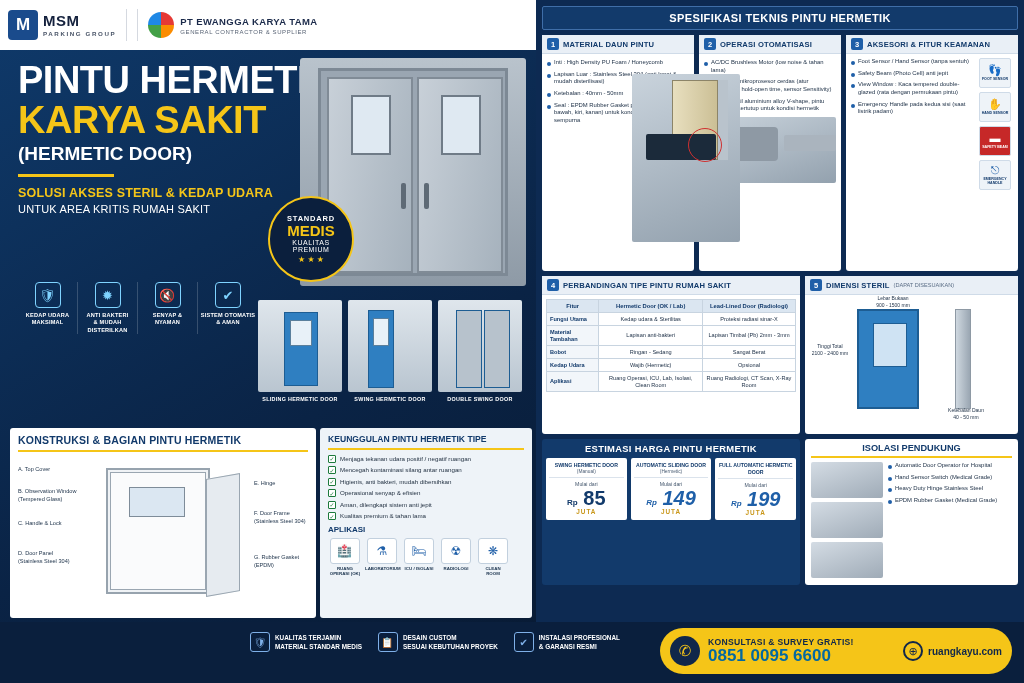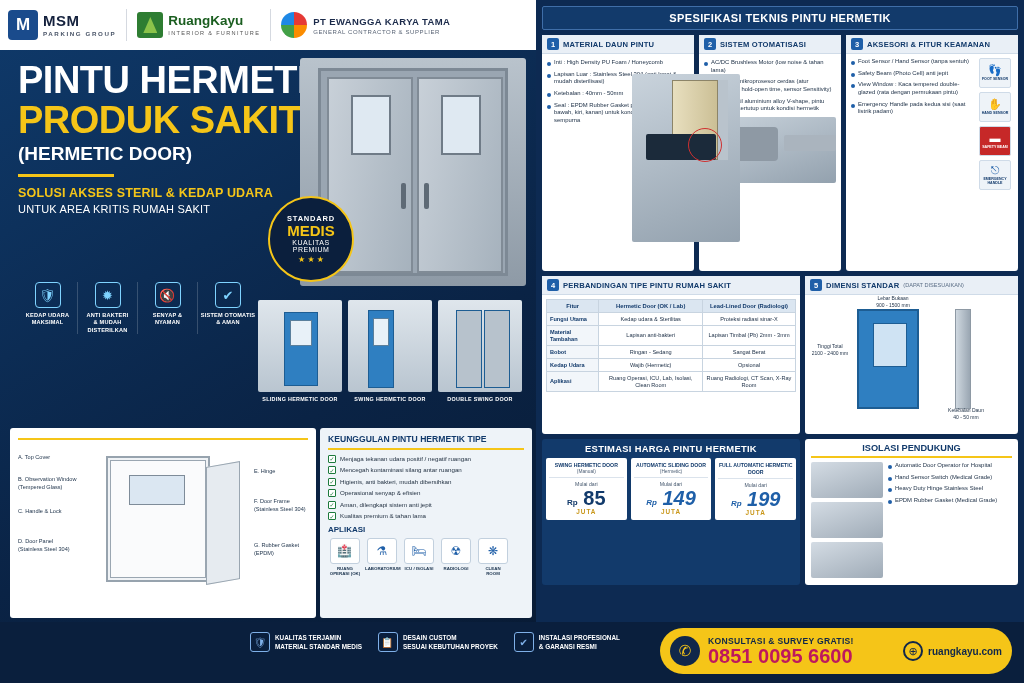--- a/index.html
+++ b/index.html
@@ -196,21 +196,21 @@
   .foot-items { position:absolute; left:250px; top:632px; display:flex; gap:16px;}
   .fi { display:flex; gap:5px; align-items:center;}
   .fi .ic { width:20px; height:20px; border:1.4px solid #7fb0e8; border-radius:3px; color:#7fb0e8;
             font-size:10px; display:flex; align-items:center; justify-content:center;}
   .fi .tx { font-size:6.4px; color:#ffffff; font-weight:bold; line-height:1.45;}
   .cta { position:absolute; left:660px; top:628px; width:352px; height:46px; background:#f5c518; border-radius:23px;
          display:flex; align-items:center; padding:0 10px; gap:8px;}
   .cta .ph { width:30px; height:30px; border-radius:50%; background:#10274a; color:#f5c518; font-size:15px;
              display:flex; align-items:center; justify-content:center;}
   .cta .t1 { font-size:8.6px; font-weight:bold; color:#10274a; letter-spacing:.3px;}
-  .cta .t2 { font-size:20px; font-weight:bold; color:#be185d; line-height:1.05;}
+  .cta .t2 { font-size:17px; font-weight:bold; color:#0369a1; line-height:1.05;}
   .cta .web { margin-left:auto; display:flex; align-items:center; gap:5px;}
   .cta .globe { width:20px; height:20px; border-radius:50%; border:2px solid #10274a; color:#10274a;
                 font-size:11px; display:flex; align-items:center; justify-content:center;}
   .cta .wtx { font-size:10px; font-weight:bold; color:#10274a;}
 </style>
 </head>
 <body>
 
 <div class="page">
 
@@ -218,40 +218,33 @@
 
     <div class="logobar">
       <div class="logo-msm">
         <div class="msm-mark">M</div>
         <div class="msm-txt">
           <div class="l1">MSM</div>
           <div class="l2">PARKING GROUP</div>
         </div>
       </div>
       <div class="divider-v"></div>
-      <div class="logo-rk">
-        <div class="rk-mark"></div>
-        <div class="rk-txt">
-          <div class="l1">RuangKayu</div>
-          <div class="l2">INTERIOR &amp; FURNITURE</div>
-        </div>
-      </div>
       <div class="divider-v"></div>
       <div class="logo-pt">
         <div class="pt-mark"></div>
         <div class="pt-txt">
           <div class="l1">PT EWANGGA KARYA TAMA</div>
           <div class="l2">GENERAL CONTRACTOR &amp; SUPPLIER</div>
         </div>
       </div>
     </div>
 
     <div class="headline">
       <div class="h1">PINTU HERMETIK</div>
-      <div class="h2">PRODUK SAKIT</div>
+      <div class="h2">KARYA SAKIT</div>
       <div class="h3">(HERMETIC DOOR)</div>
       <div class="hr-y"></div>
       <div class="sub1">SOLUSI AKSES STERIL &amp; KEDAP UDARA</div>
       <div class="sub2">UNTUK AREA KRITIS RUMAH SAKIT</div>
     </div>
 
     <div class="doorphoto">
       <div class="dp-frame">
         <div class="dp-leaf l">
             <div class="dp-win"></div>
@@ -313,20 +306,21 @@
       <div class="thumb">
         <div class="img">
             <div class="t-door c" style="left:18px;"></div>
             <div class="t-door c" style="left:46px;"></div>
           </div>
         <div class="cap">DOUBLE SWING DOOR</div>
       </div>
     </div>
 
     <div class="panel-konstruksi">
+      <div class="panel-title">KONSTRUKSI &amp; BAGIAN PINTU HERMETIK</div>
       <div class="panel-title-underline"></div>
       <div class="konst-body">
         <div class="kd-frame"></div>
         <div class="kd-leaf">
             <div class="kd-win"></div>
           </div>
         <div class="kd-open"></div>
         <div class="lbl" style="left:0px; top:8px; white-space:pre-line">A. Top Cover</div>
         <div class="lbl" style="left:0px; top:30px; white-space:pre-line">B. Observation Window
 (Tempered Glass)</div>
@@ -431,21 +425,21 @@
           <div class="bul">
               <div class="b"></div>
               <div class="x">Seal : EPDM Rubber Gasket pada 4 sisi (atas, bawah, kiri, kanan) untuk kondisi kedap udara sempurna</div>
             </div>
         </div>
       </div>
 
       <div class="sec col-b">
         <div class="sec-hd">
             <div class="num">2</div>
-          <div class="t">SISTEM OTOMATISASI</div>
+          <div class="t">OPERASI OTOMATISASI</div>
           </div>
         <div class="col-body">
           <div class="bul">
               <div class="b"></div>
               <div class="x">AC/DC Brushless Motor (low noise &amp; tahan lama)</div>
             </div>
           <div class="bul">
               <div class="b"></div>
               <div class="x">Controller mikroprosesor cerdas (atur kecepatan, hold-open time, sensor Sensitivity)</div>
             </div>
@@ -555,21 +549,21 @@
                 <td>Ruang Radiologi, CT Scan, X-Ray Room</td>
               </tr>
             </tbody>
           </table>
         </div>
       </div>
 
       <div class="sec col-dim">
         <div class="sec-hd">
             <div class="num">5</div>
-          <div class="t">DIMENSI STANDAR</div>
+          <div class="t">DIMENSI STERIL</div>
           <div style="font-size:5.6px;color:#5b6e86;">(DAPAT DISESUAIKAN)</div>
           </div>
         <div class="dim-body">
           <div class="dim-door">
               <div class="dim-win"></div>
             </div>
           <div class="dim-edge"></div>
           <div class="dim-lbl" style="left:48px; top:0px; width:80px; white-space:pre-line">Lebar Bukaan
 900 - 1500 mm</div>
           <div class="dim-lbl" style="left:2px; top:48px; width:46px; white-space:pre-line">Tinggi Total

